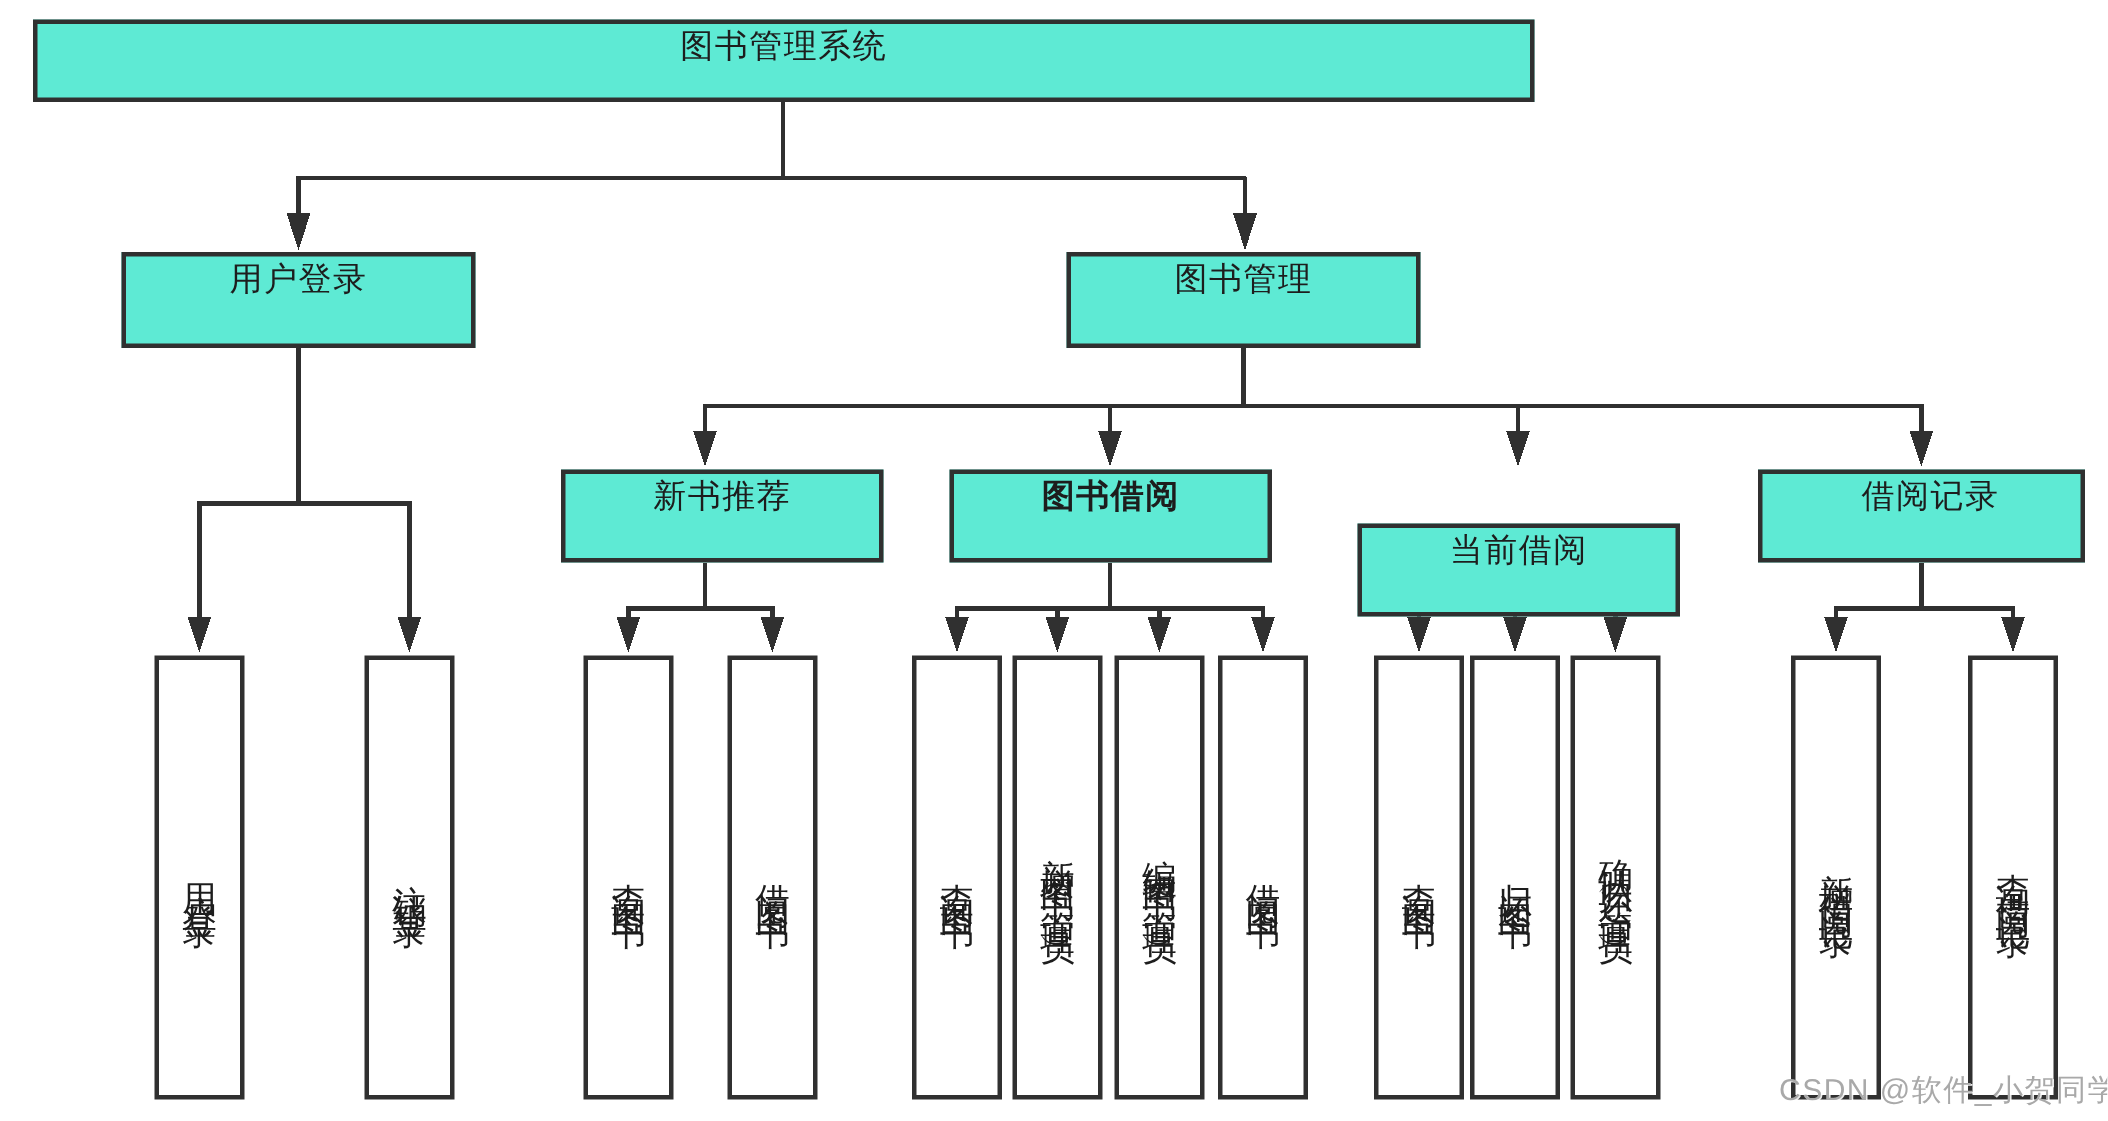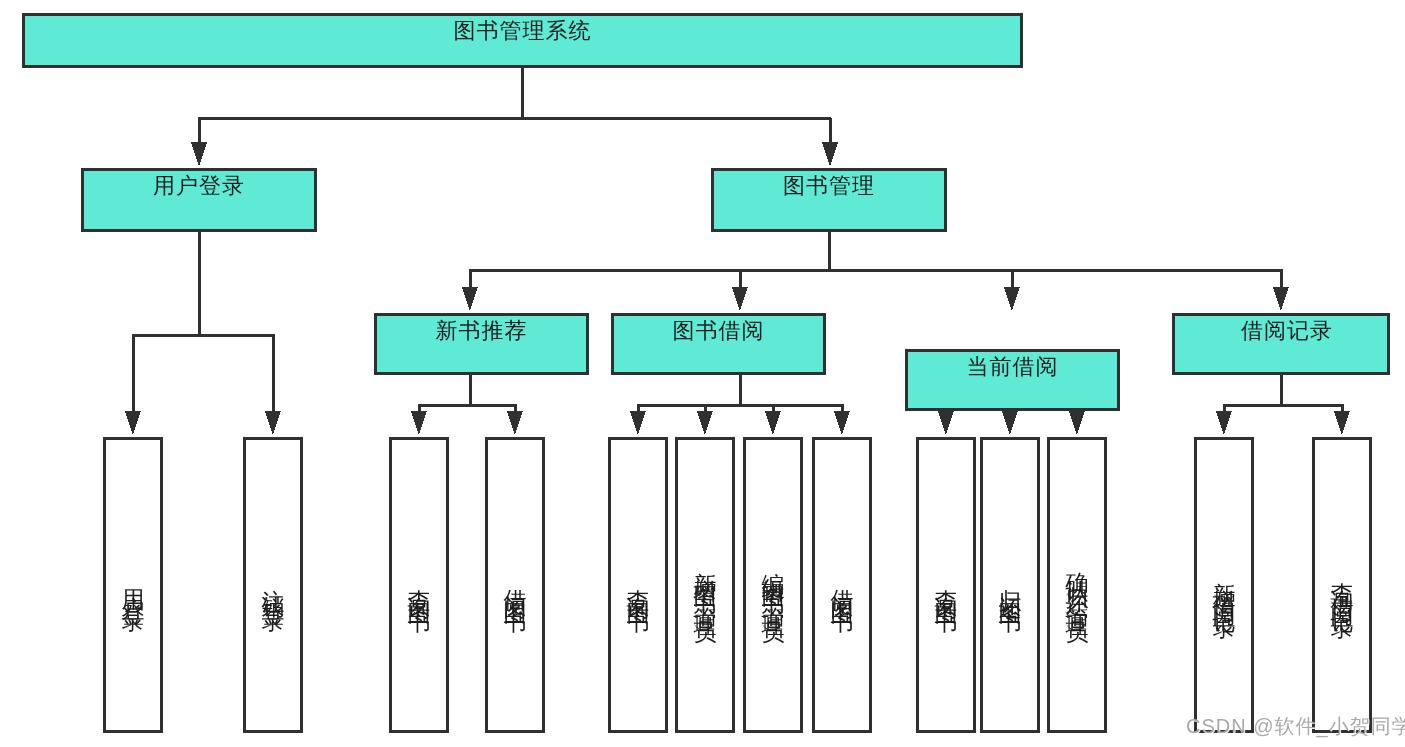--- a/index.html
+++ b/index.html
@@ -41,21 +41,21 @@
     font-size: 22px;
     letter-spacing: 1px;
   }
 
   .root-box  { left: 22px;  top: 13px;  width: 1001px; height: 55px; }
   .l2-box    { top: 168px; width: 236px; height: 64px; }
   .l2-login  { left: 81px; }
   .l2-mgmt   { left: 711px; font-family: Liberation Mono, monospace; }
   .l3-box    { top: 313px; width: 215px; height: 62px; }
   .l3-recommend { left: 374px; }
-  .l3-borrow    { left: 611px; }
+  .l3-borrow    { left: 633px; font-weight: bold; }
   .l3-current   { left: 905px; margin-top: 36px; }
   .l3-records   { left: 1172px; width: 218px; padding-left: 12px; }
 
   .leaf {
     position: absolute;
     top: 437px;
     width: 60px;
     height: 296px;
     background: #ffffff;
     border: 3px solid var(--line);

